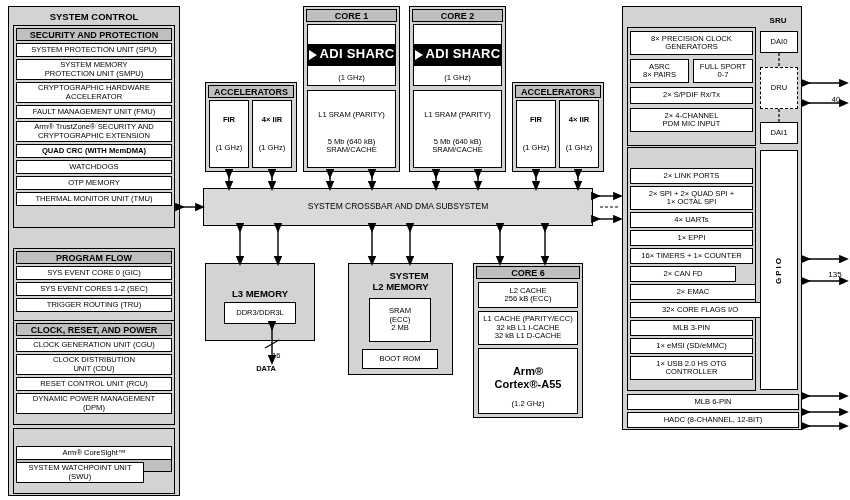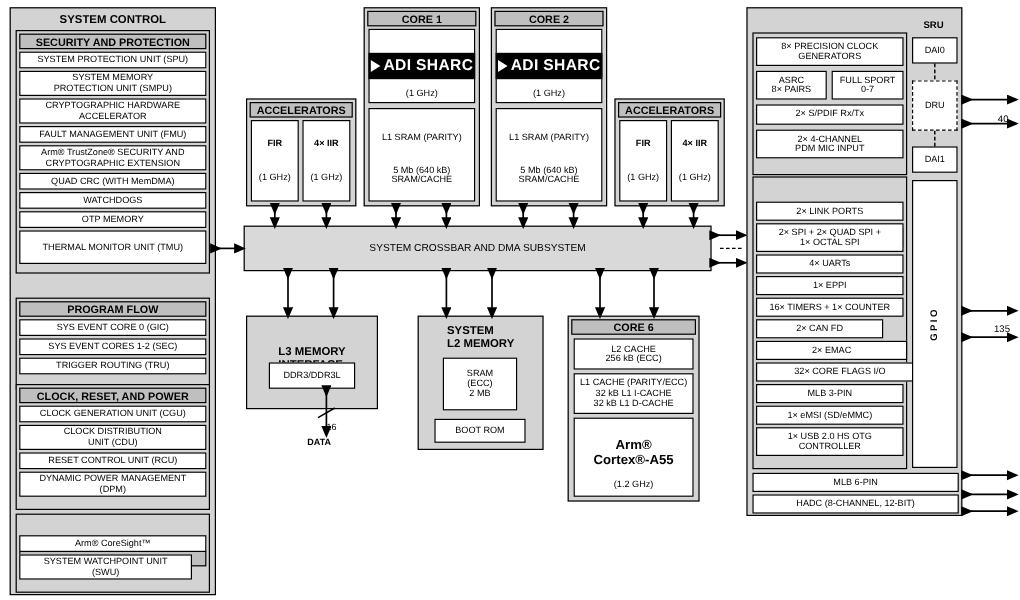--- a/index.html
+++ b/index.html
@@ -31,21 +31,21 @@
     border:1px solid #000;
     font-size:7.6px;
     text-align:center;
     display:flex;align-items:center;justify-content:center;
     box-sizing:border-box;
     line-height:1.12;
     padding:0 1px;
   }
   .cell.grey{background:#d9d9d9;}
   .title{
-    font-weight:bold;font-size:9.5px;text-align:left;
+    font-weight:bold;font-size:9.5px;text-align:right;
     display:flex;align-items:center;justify-content:center;
   }
   .vert{
     writing-mode:vertical-rl;
     text-orientation:mixed;
     transform:rotate(180deg);
     font-weight:bold;
     font-size:8px;
     letter-spacing:2px;
     display:flex;align-items:center;justify-content:center;
@@ -76,24 +76,24 @@
 PROTECTION UNIT (SMPU)</span></div>
 <div class="blk cell" style="left:16px;top:82px;width:156px;height:21px;">
     <span style="white-space:pre-line;">CRYPTOGRAPHIC HARDWARE
 ACCELERATOR</span>
   </div>
 <div class="blk cell" style="left:16px;top:105px;width:156px;height:14px;">FAULT MANAGEMENT UNIT (FMU)</div>
 <div class="blk cell" style="left:16px;top:121px;width:156px;height:21px;">
     <span style="white-space:pre-line;">Arm® TrustZone® SECURITY AND
 CRYPTOGRAPHIC EXTENSION</span>
   </div>
-<div class="blk cell" style="left:16px;top:144px;width:156px;height:14px;">QUAD CRC (WITH MemDMA)</div>
+<div class="blk cell" style="left:16px;top:144px;width:156px;height:14px;font-weight:bold;">QUAD CRC (WITH MemDMA)</div>
 <div class="blk cell" style="left:16px;top:160px;width:156px;height:14px;">WATCHDOGS</div>
 <div class="blk cell" style="left:16px;top:176px;width:156px;height:14px;">OTP MEMORY</div>
-<div class="blk cell" style="left:16px;top:192px;width:156px;height:28px;">THERMAL MONITOR UNIT (TMU)</div>
+<div class="blk cell" style="left:16px;top:192px;width:156px;height:14px;">THERMAL MONITOR UNIT (TMU)</div>
 
 <div class="blk grp" style="left:13px;top:248px;width:162px;height:77px;"></div>
 <div class="blk hdr" style="left:16px;top:251px;width:156px;height:13px;">PROGRAM FLOW</div>
 <div class="blk cell" style="left:16px;top:266px;width:156px;height:14px;">SYS EVENT CORE 0 (GIC)</div>
 <div class="blk cell" style="left:16px;top:282px;width:156px;height:14px;">SYS EVENT CORES 1-2 (SEC)</div>
 <div class="blk cell" style="left:16px;top:298px;width:156px;height:14px;">TRIGGER ROUTING (TRU)</div>
 
 <div class="blk grp" style="left:13px;top:320px;width:162px;height:105px;"></div>
 <div class="blk hdr" style="left:16px;top:323px;width:156px;height:13px;">CLOCK, RESET, AND POWER</div>
 <div class="blk cell" style="left:16px;top:338px;width:156px;height:14px;">CLOCK GENERATION UNIT (CGU)</div>
@@ -103,21 +103,21 @@
   </div>
 <div class="blk cell" style="left:16px;top:377px;width:156px;height:14px;">RESET CONTROL UNIT (RCU)</div>
 <div class="blk cell" style="left:16px;top:393px;width:156px;height:21px;">
     <span style="white-space:pre-line;">DYNAMIC POWER MANAGEMENT
 (DPM)</span>
   </div>
 
 <div class="blk grp" style="left:13px;top:428px;width:162px;height:66px;"></div>
 <div class="blk hdr" style="left:16px;top:431px;width:156px;height:13px;margin-top:28px;">DEBUG UNIT</div>
 <div class="blk cell" style="left:16px;top:446px;width:156px;height:14px;">Arm® CoreSight™</div>
-<div class="blk cell" style="left:16px;top:462px;width:144px;height:21px;">
+<div class="blk cell" style="left:16px;top:462px;width:128px;height:21px;">
     <span style="white-space:pre-line;">SYSTEM WATCHPOINT UNIT
 (SWU)</span>
   </div>
 
 <div class="blk grp" style="left:205px;top:82px;width:92px;height:90px;"></div>
 <div class="blk hdr" style="left:208px;top:85px;width:86px;height:13px;">ACCELERATORS</div>
 <div class="blk cell" style="left:209px;top:100px;width:40px;height:68px;flex-direction:column;">
   <span style="font-weight:bold;">FIR</span>
   <span style="margin-top:20px;">(1 GHz)</span>
 </div>

